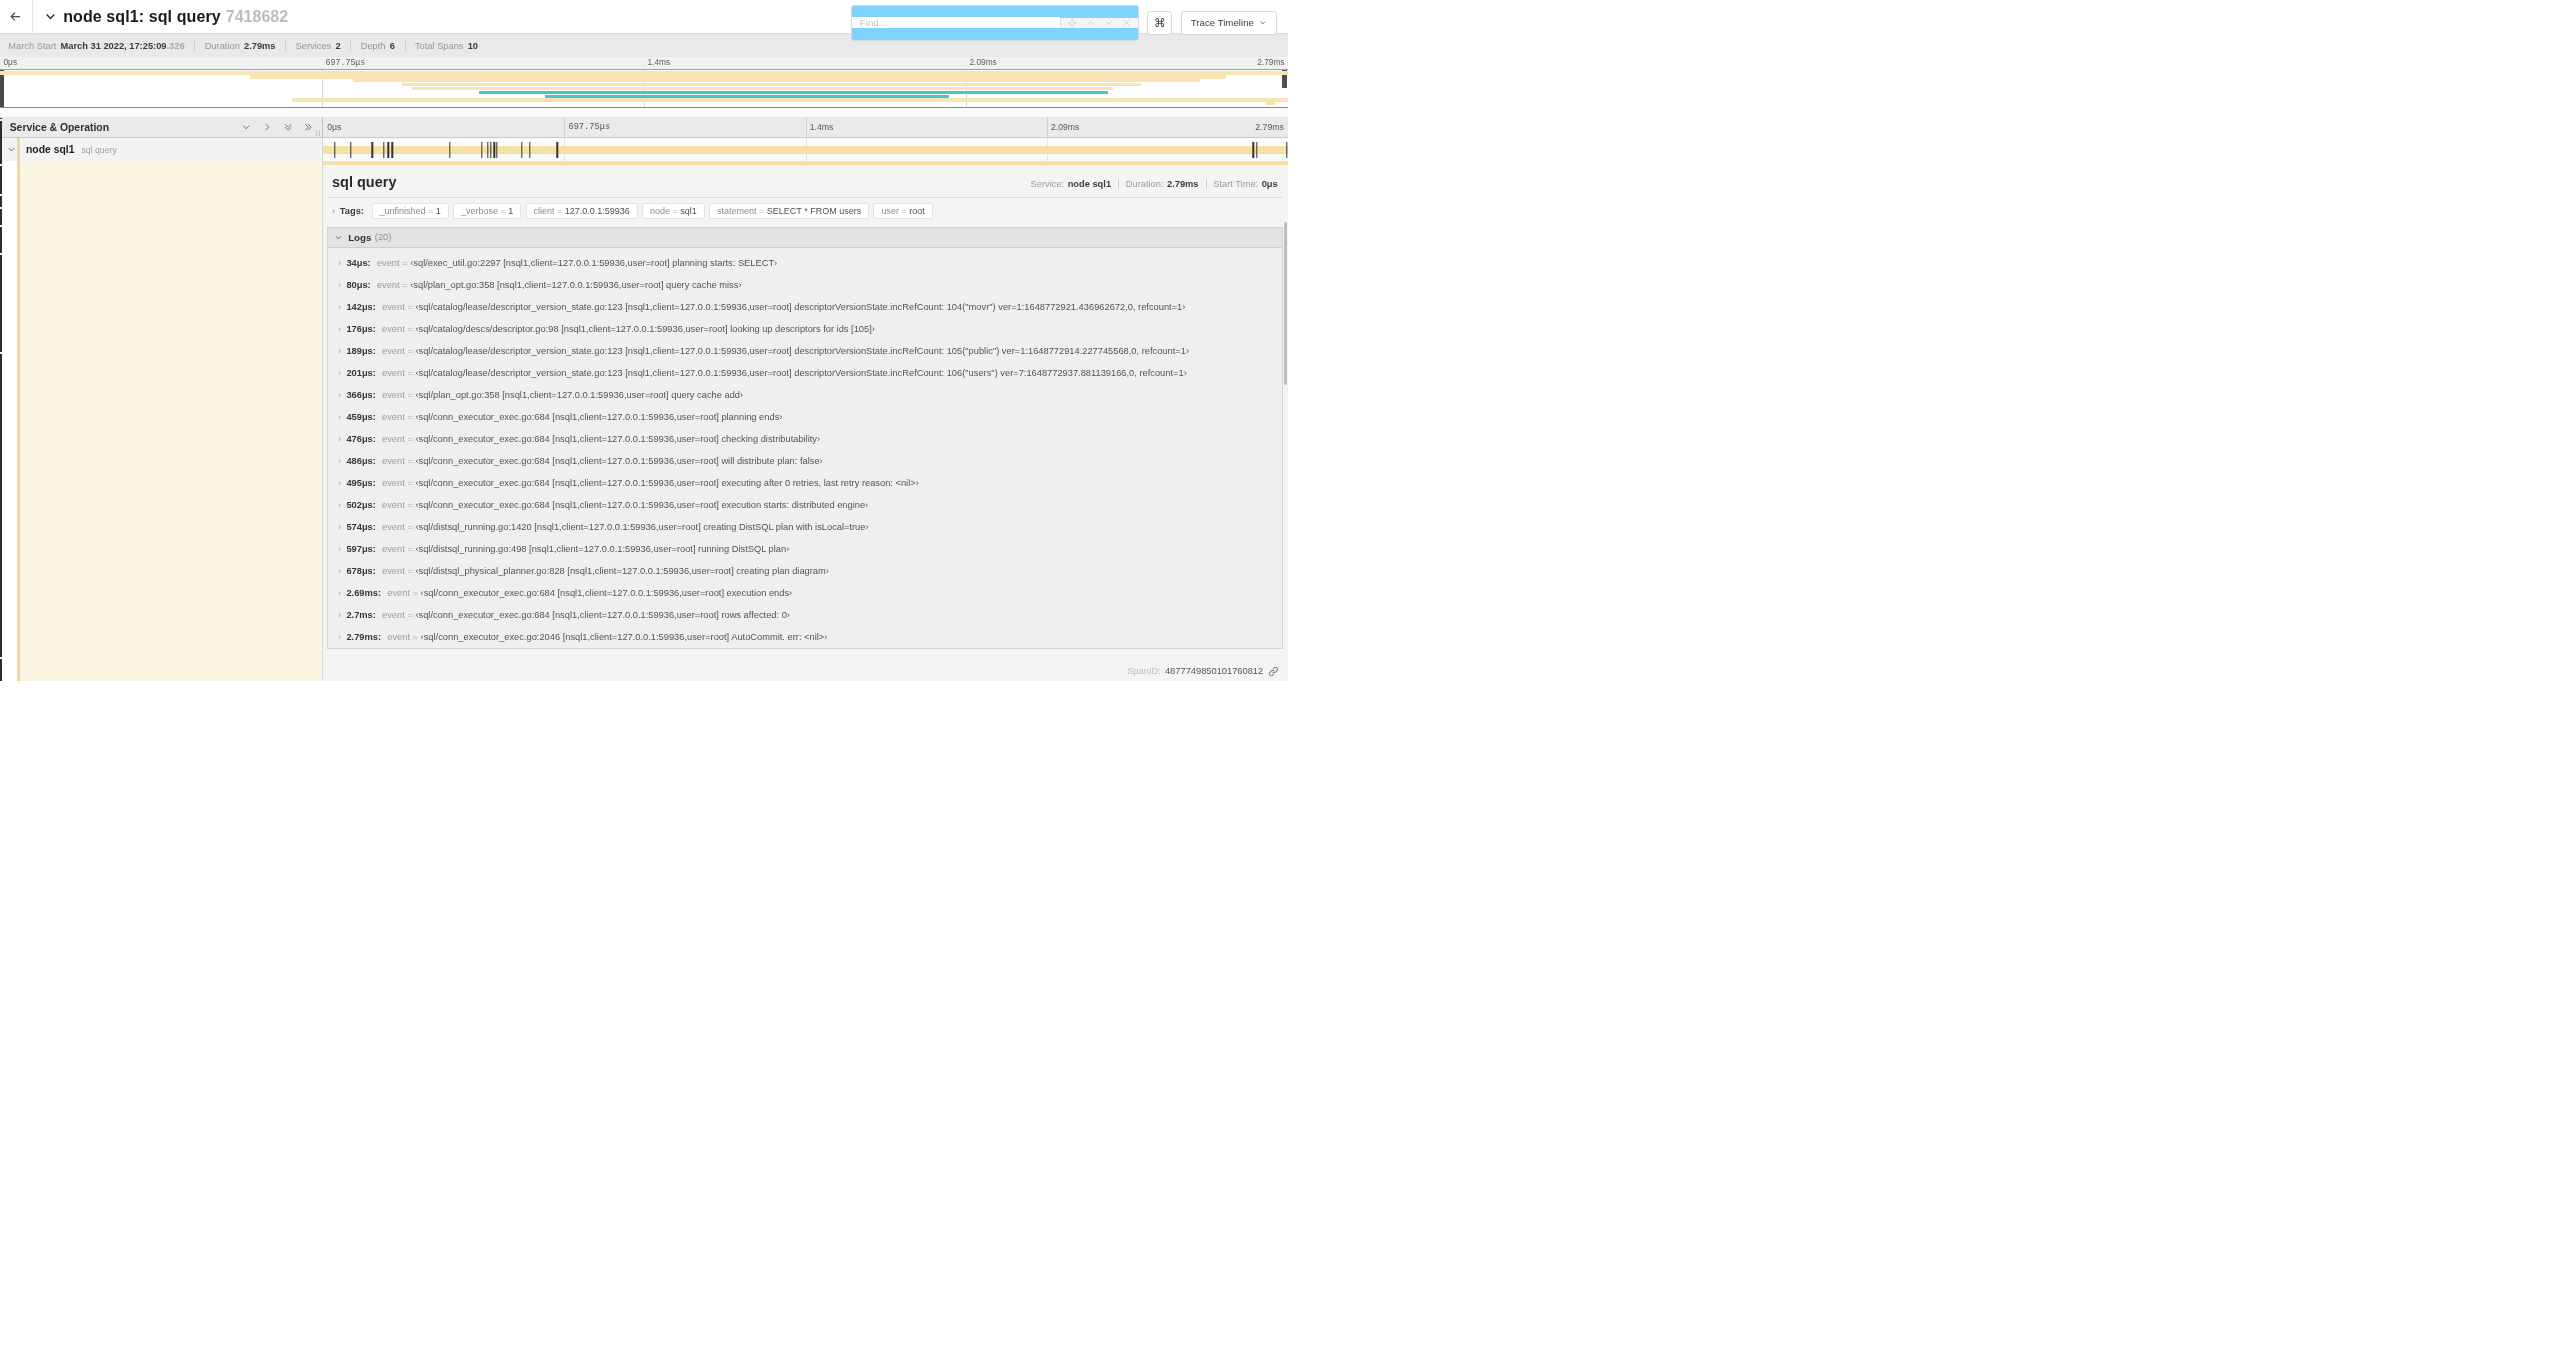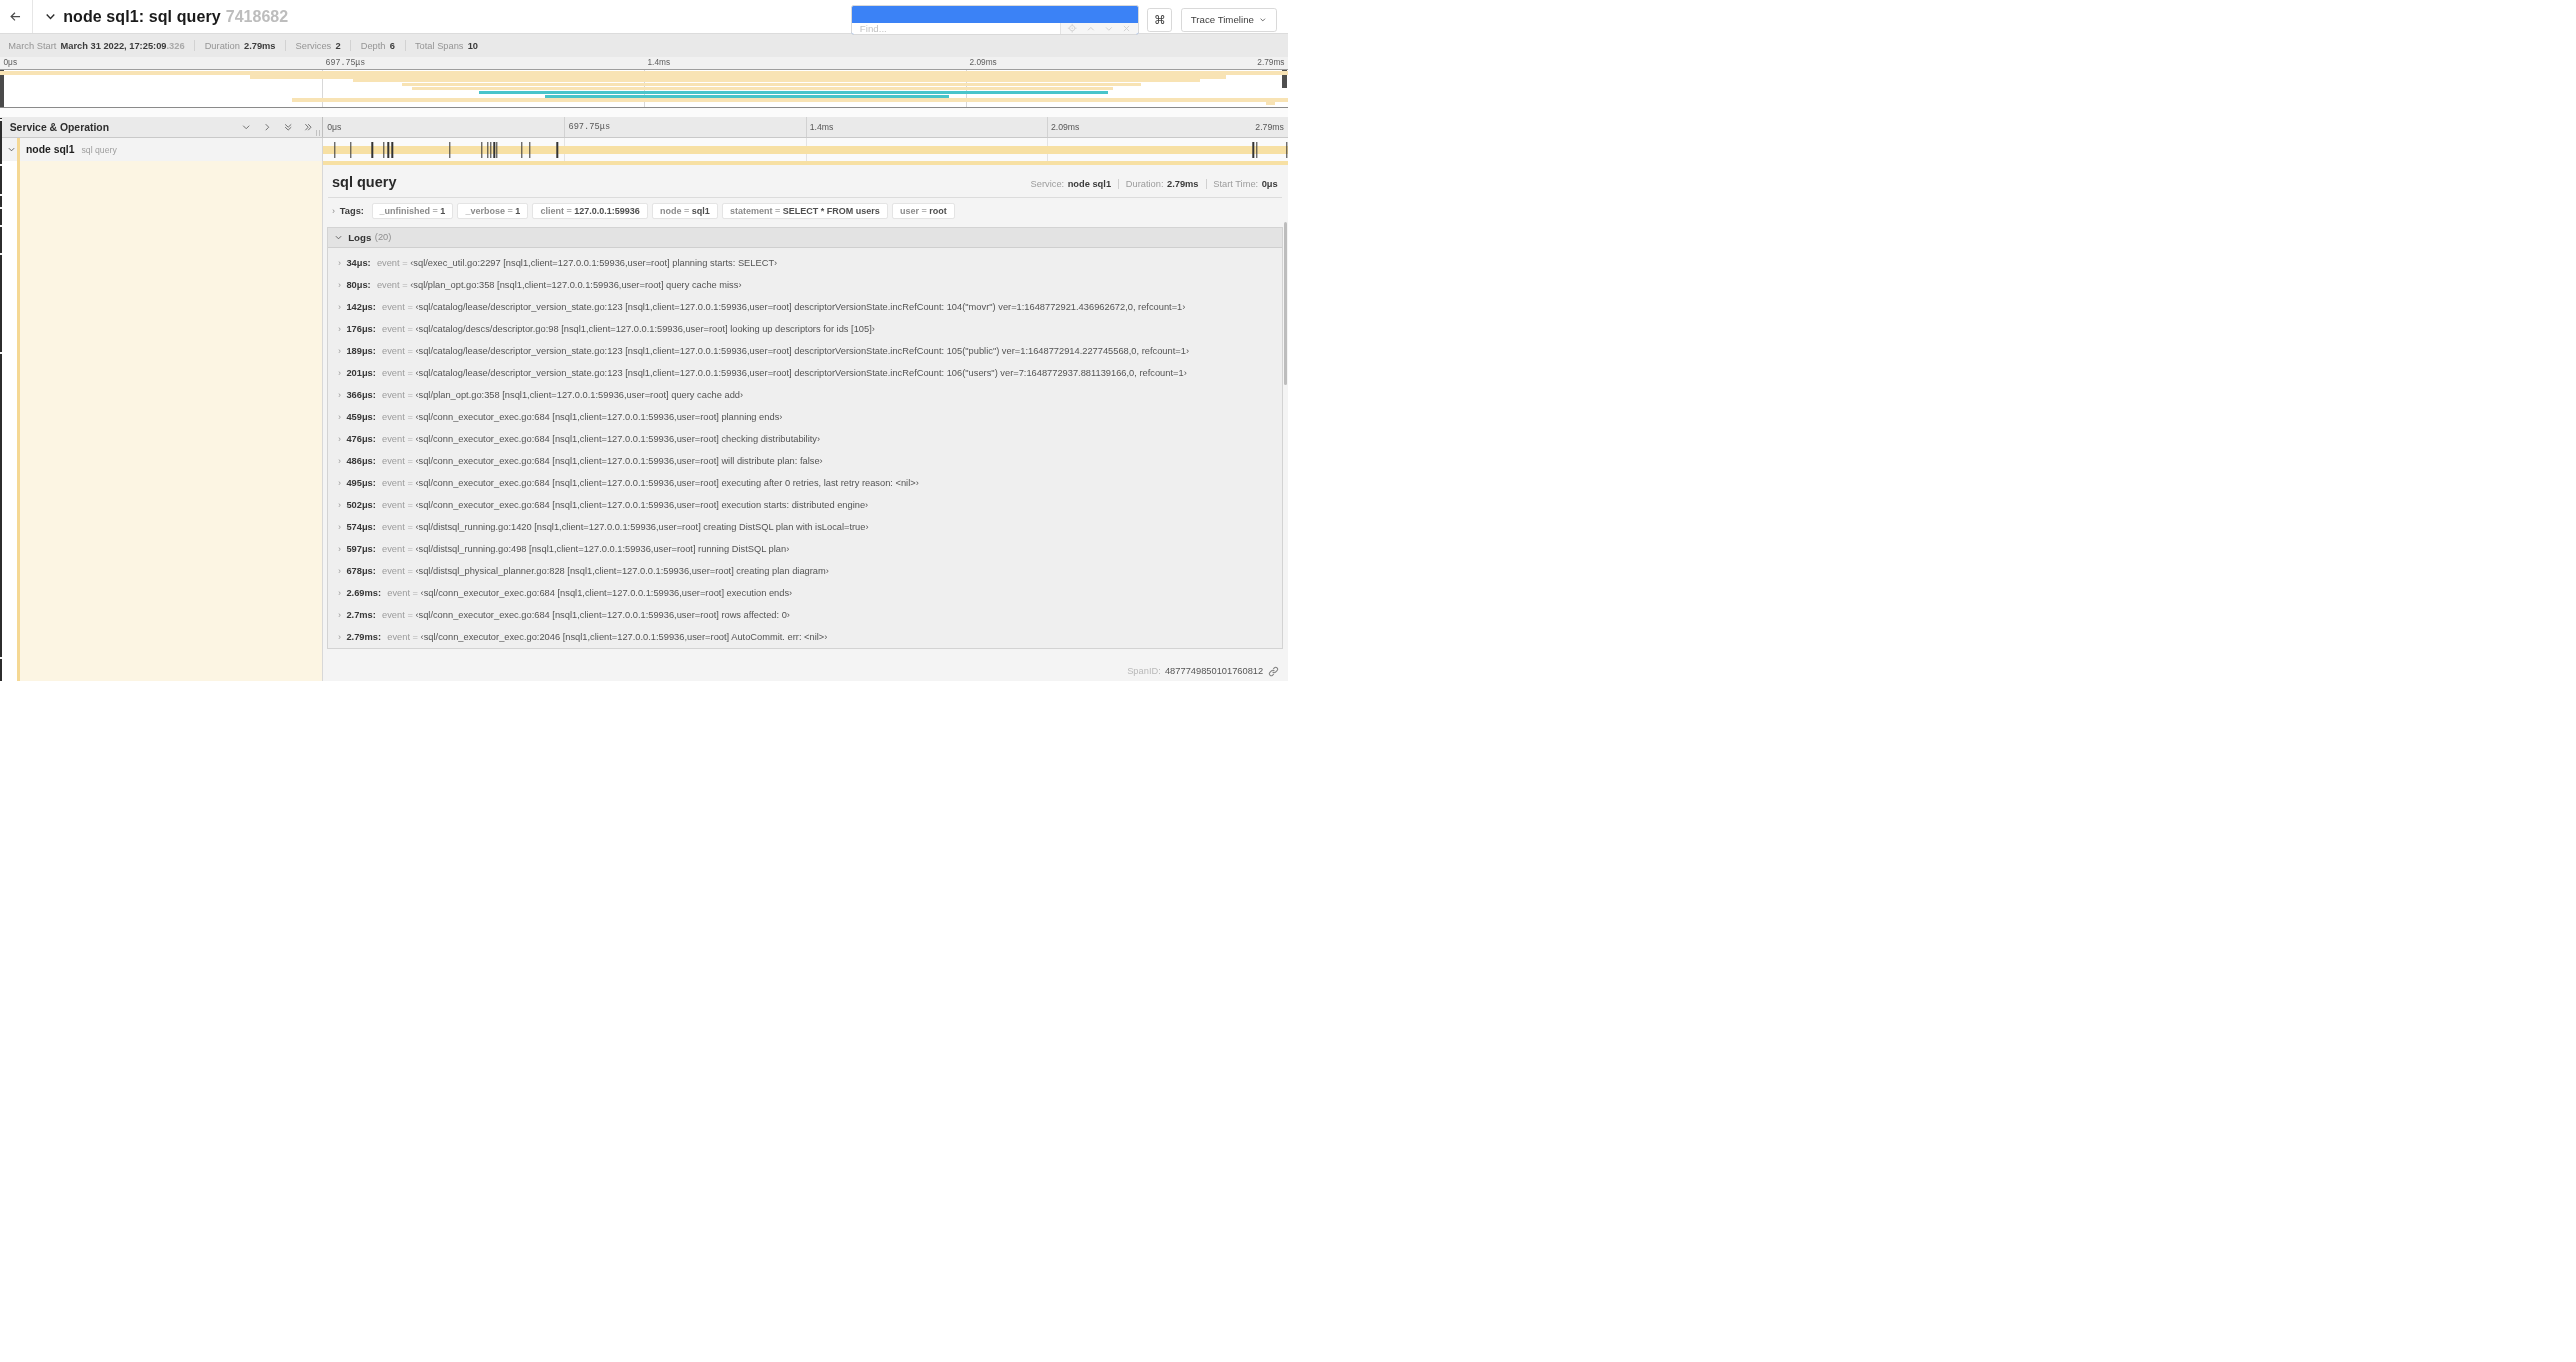--- a/index.html
+++ b/index.html
@@ -8,21 +8,21 @@
   .app { position:relative; width:1288px; height:681px; background:#fff; overflow:hidden; display:flex; flex-direction:column; }
 
   
   .topbar { height:33px; flex:0 0 33px; display:flex; align-items:center; position:relative; background:#fff; }
   .back-btn { width:33px; height:33px; display:flex; align-items:center; justify-content:center; border-right:0.7px solid #e6e6e6; cursor:pointer; }
   .title-wrap { display:flex; align-items:center; margin-left:11px; }
   .title-chevron { display:flex; margin-right:6.2px; }
   h1.page-title { font-size:16px; font-weight:bold; color:#1a1a1a; letter-spacing:0.1px; }
   .trace-id { font-size:16px; font-weight:bold; color:#bdbdbd; margin-left:5px; }
   .topbar-right { position:absolute; right:11px; top:4.8px; display:flex; align-items:center; }
-  .find-group { display:flex; align-items:flex-end; height:30px; border:0.7px solid #d9d9d9; border-radius:2.8px; overflow:hidden; background:#3b82f6; }
+  .find-group { display:flex; align-items:center; height:36px; border:0.7px solid #d9d9d9; border-radius:2.8px; overflow:hidden; background:#7dd3fc; }
   .find-input { border:none; outline:none; width:208px; padding:0 8.3px; font-size:9.7px; color:#444; font-family:inherit; }
   .find-input::placeholder { color:#c3c3c3; }
   .find-actions { display:flex; align-items:center; background:#f6f6f6; border-left:0.7px solid #e2e2e2; padding:0 2.8px; }
   .mini-btn { width:18px; height:100%; display:flex; align-items:center; justify-content:center; cursor:default; }
   .kbd-btn { margin-left:8.3px; height:23.5px; width:25px; border:0.7px solid #d9d9d9; border-radius:2.8px; background:#fff; display:flex; align-items:center; justify-content:center; font-size:11.8px; color:#3d3d3d; cursor:pointer; }
   .view-btn { margin-left:8.3px; height:23.5px; border:0.7px solid #d9d9d9; border-radius:2.8px; background:#fff; display:flex; align-items:center; padding:0 9px; font-size:9.7px; color:#3f3f3f; cursor:pointer; }
   .view-btn .caret { margin-left:5.5px; display:flex; }
 
   
   .summary-bar { height:24px; flex:0 0 24px; background:#e9e9e9; border-top:0.7px solid #dcdcdc; display:flex; align-items:center; padding-left:8.3px; font-size:9.3px; }
@@ -77,21 +77,21 @@
   .detail-op { font-size:14.5px; font-weight:bold; color:#2a2a2a; }
   .span-meta { font-size:9.3px; display:flex; align-items:center; }
   .meta-label { color:#9c9c9c; margin-right:3.5px; }
   .meta-val { color:#3c3c3c; font-weight:bold; }
   .meta-sep { width:0.7px; height:9.7px; background:#d0d0d0; margin:0 7px; }
   .detail-hr { height:0.7px; background:#dcdcdc; margin:0 1.4px; }
   .tags-row { display:flex; align-items:center; padding:5.5px 0 6.2px 5.5px; }
   .tags-chevron { color:#8a8a8a; font-size:9px; margin-right:4.8px; cursor:pointer; }
   .tags-label { font-size:9.3px; font-weight:bold; color:#3c3c3c; margin-right:7.6px; cursor:pointer; }
   .tags-list { display:flex; align-items:center; flex-wrap:nowrap; }
-  .pill { background:#fff; border:0.7px solid #e4e4e4; border-radius:2.1px; padding:1.7px 7px; margin-right:4.2px; font-size:9px; white-space:nowrap;font-weight:bold; }
+  .pill { background:#fff; border:0.7px solid #e4e4e4; border-radius:2.1px; padding:1.7px 7px; margin-right:4.2px; font-size:9px; white-space:nowrap; }
   .tk { color:#8c8c8c; } .teq { color:#b5b5b5; } .tv { color:#4f4f4f; }
 
   .logs-box { margin-top:2.1px; border:0.7px solid #d3d3d3; background:#efefef; }
   .logs-header { height:20px; background:#e3e3e3; border-bottom:0.7px solid #cfcfcf; display:flex; align-items:center; padding-left:6.2px; cursor:pointer; }
   .logs-title { font-size:9.7px; font-weight:bold; color:#333; margin-left:5.5px; }
   .logs-count { font-size:9.3px; color:#8f8f8f; margin-left:3.5px; }
   .logs-list { padding-top:4.2px; }
   .log-row { height:22px; display:flex; align-items:center; padding-left:10.4px; cursor:pointer; white-space:nowrap; overflow:hidden; }
   .lr-ch { color:#999; font-size:9px; margin-right:5.5px; }
   .lr-time { font-size:9.3px; font-weight:bold; color:#383838; margin-right:6.2px; }

